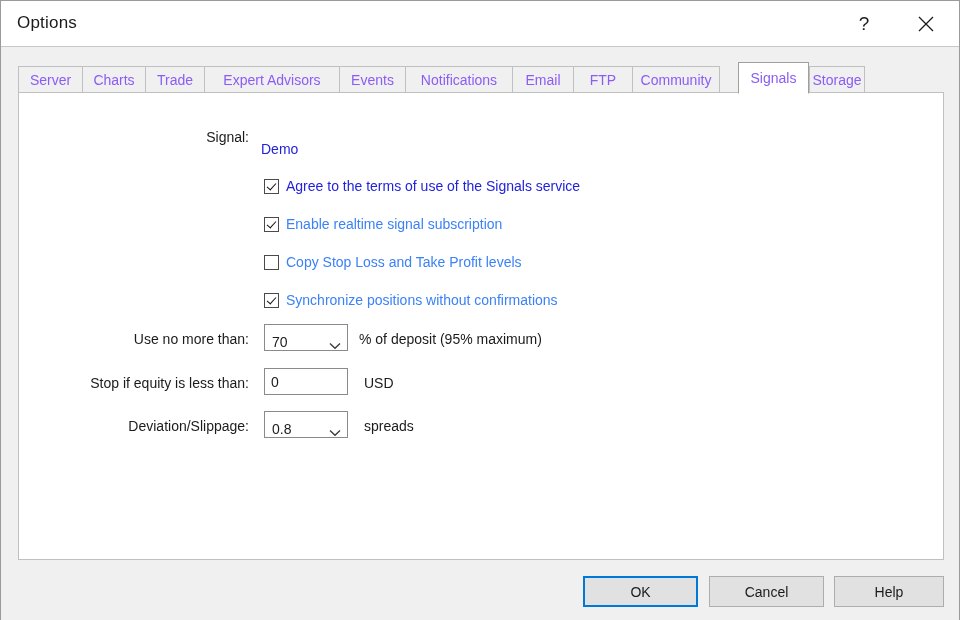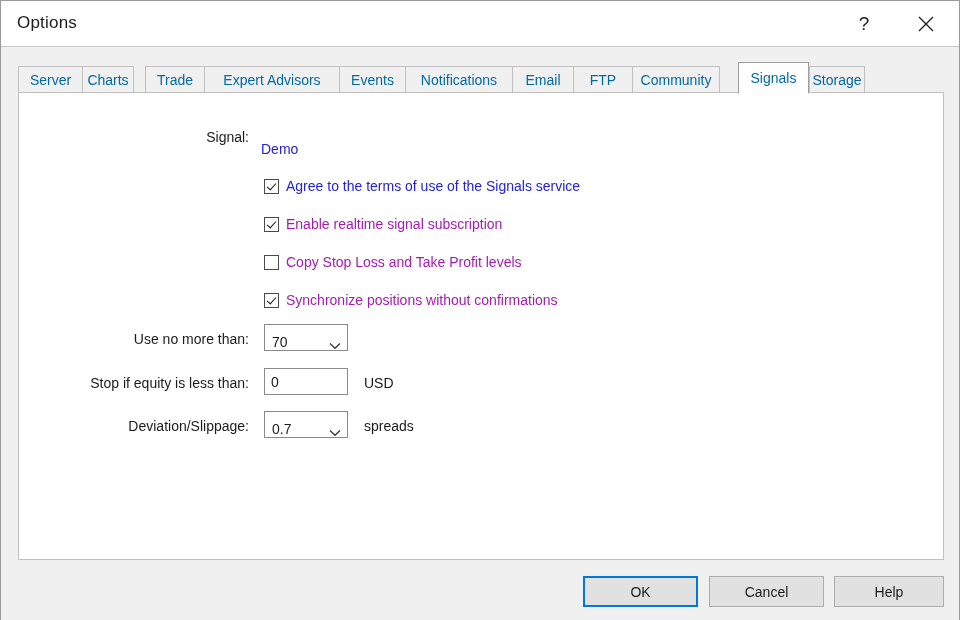--- a/index.html
+++ b/index.html
@@ -86,21 +86,21 @@
     bottom: 0;
     height: 27px;
     box-sizing: border-box;
     background: #f0f0f0;
     border: 1px solid #c0c0c0;
     border-bottom: none;
     display: flex;
     align-items: center;
     justify-content: center;
     font-size: 14px;
-    color: #0369a1;
+    color: #8b5cf6;
     cursor: default;
     white-space: nowrap;
   }
   .tab.active {
     height: 32px;
     bottom: -1px;
     background: #ffffff;
     border: 1px solid #9f9f9f;
     border-bottom: 1px solid #ffffff;
     z-index: 5;
@@ -153,21 +153,21 @@
     content: "";
     position: absolute;
     left: 4px;
     top: 1px;
     width: 4px;
     height: 8px;
     border: solid #111111;
     border-width: 0 1.6px 1.6px 0;
     transform: rotate(42deg);
   }
-  .cb-label { font-size: 14px; color: #a21caf; white-space: nowrap; }
+  .cb-label { font-size: 14px; color: #3b82f6; white-space: nowrap; }
   .cb-label.blue { color: #2222dd; }
 
   
   .textbox {
     box-sizing: border-box;
     height: 27px;
     border: 1px solid #8a8a8a;
     background: #ffffff;
     font-family: "Liberation Sans", sans-serif;
     font-size: 14px;
@@ -244,21 +244,21 @@
       </svg>
     </button>
   </div>
 
   <div id="dialog-body">
 
     <div id="tabstrip">
       <div class="tab" style="left:0px;   width:65px;">
           <span>Server</span>
         </div>
-      <div class="tab" style="left:64px;  width:52px;">
+      <div class="tab" style="left:64px;  width:64px;">
           <span>Charts</span>
         </div>
       <div class="tab" style="left:127px; width:60px;">
           <span>Trade</span>
         </div>
       <div class="tab" style="left:186px; width:136px;">
           <span>Expert Advisors</span>
         </div>
       <div class="tab" style="left:321px; width:67px;">
           <span>Events</span>
@@ -310,28 +310,29 @@
 
       <div class="field-label" style="left:0px; top:238px; width:230px;">Use no more than:</div>
       <div class="combo" style="left:245px; top:231px;">
         <span class="combo-value">70</span>
         <span class="combo-arrow">
           <svg width="12" height="8" viewBox="0 0 12 8">
               <path d="M1 1.5 L6 6.3 L11 1.5" stroke="#3a3a3a" stroke-width="1.3" fill="none"></path>
             </svg>
         </span>
       </div>
+      <div class="suffix" style="left:340px; top:238px;">% of deposit (95% maximum)</div>
 
       <div class="field-label" style="left:0px; top:282px; width:230px;">Stop if equity is less than:</div>
       <input class="textbox" style="position: absolute; left: 245px; top: 275px; width: 84px;" value="0">
       <div class="suffix" style="left:345px; top:282px;">USD</div>
 
       <div class="field-label" style="left:0px; top:325px; width:230px;">Deviation/Slippage:</div>
       <div class="combo" style="left:245px; top:318px;">
-        <span class="combo-value">0.7</span>
+        <span class="combo-value">0.8</span>
         <span class="combo-arrow">
           <svg width="12" height="8" viewBox="0 0 12 8">
               <path d="M1 1.5 L6 6.3 L11 1.5" stroke="#3a3a3a" stroke-width="1.3" fill="none"></path>
             </svg>
         </span>
       </div>
       <div class="suffix" style="left:345px; top:325px;">spreads</div>
 
     </div>
 

